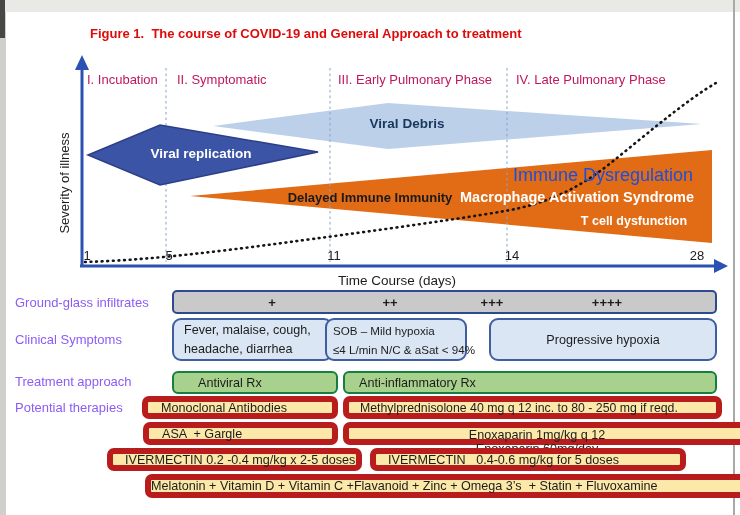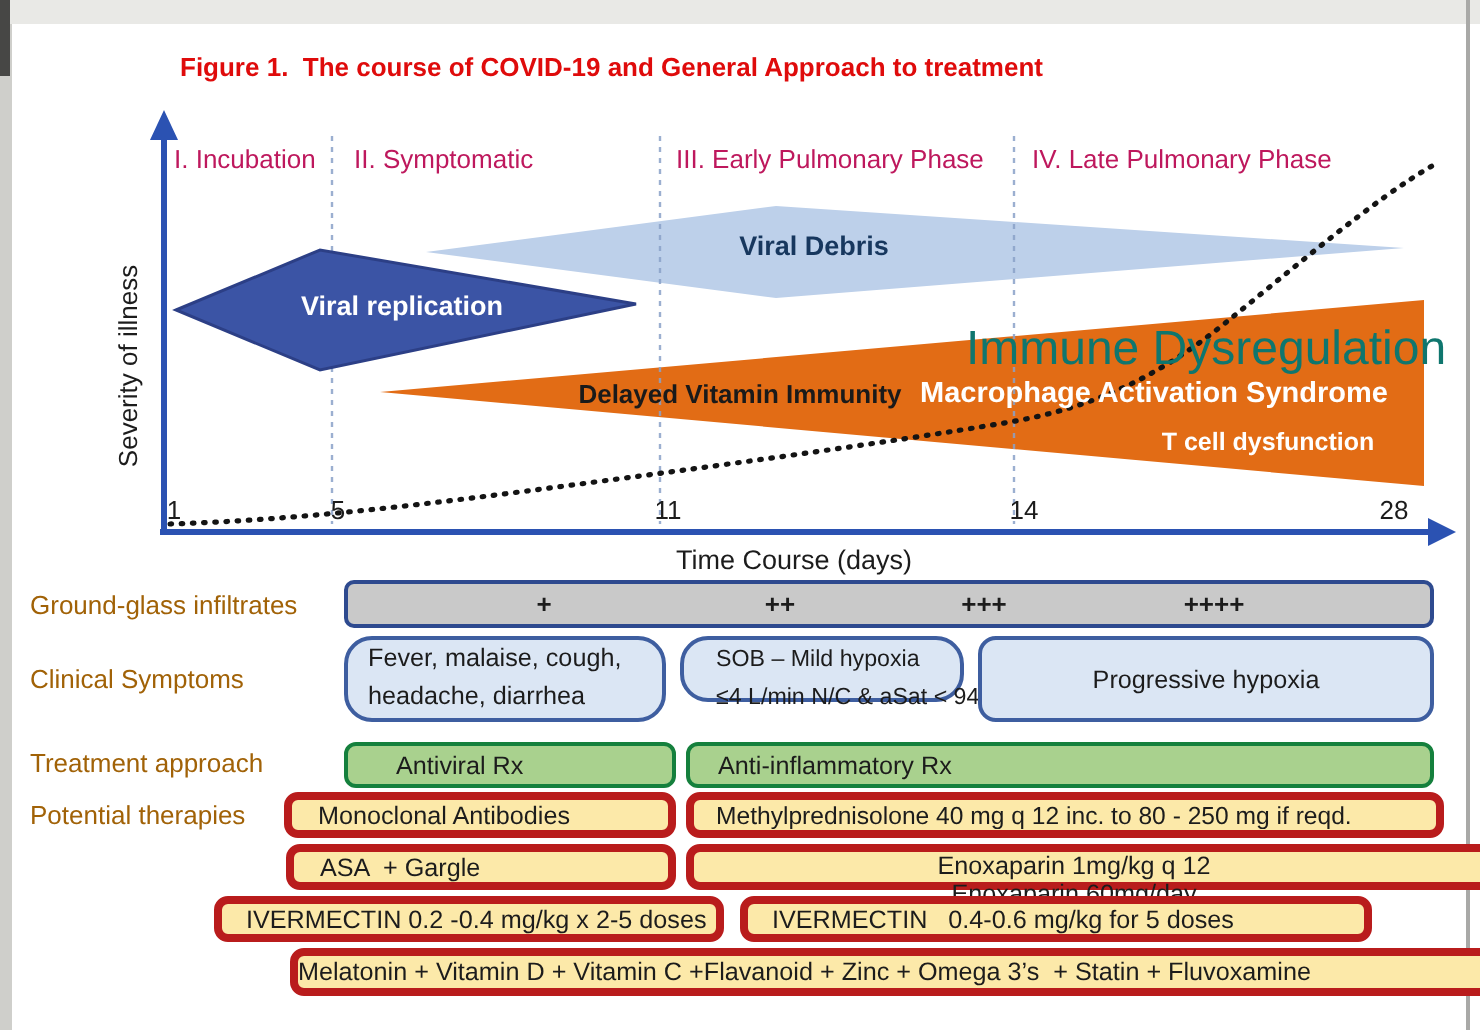--- a/index.html
+++ b/index.html
@@ -11,28 +11,28 @@
   .topstrip{left:0;top:0;width:740px;height:12px;background:#e9e9e6;}
   .leftstrip{left:0;top:12px;width:6px;height:503px;background:#cfcfcb;}
   .tlcorner{left:0;top:0;width:5px;height:38px;background:#474745;}
   .rightline{left:733px;top:0;width:2px;height:515px;background:#a9a9a7;}
   .title{left:90px;top:26px;font-size:13px;font-weight:bold;color:#df0b0b;white-space:pre;text-align:right;}
   svg.layer{position:absolute;left:0;top:0;}
   
   .c{transform:translate(-50%,-50%);white-space:pre;}
   .phase{top:72px;font-size:13px;color:#be185d;white-space:pre;}
   .tick{top:255px;font-size:13px;color:#1c1c1c;}
-  .rowlabel{left:15px;font-size:13px;color:#a16207;white-space:pre;}
+  .rowlabel{left:15px;font-size:13px;color:#8b5cf6;white-space:pre;}
   .box{position:absolute;box-sizing:border-box;display:flex;align-items:center;font-size:12.6px;}
   .graybar{background:#c9c9c9;border:2px solid #2e4a8f;border-radius:5px;}
   .graybar span{position:absolute;top:50%;transform:translate(-50%,-50%);font-weight:600;font-size:13px;}
   .bluebox{background:#dbe6f4;border:2px solid #3e5ea0;border-radius:9px;}
   .greenbox{background:#a9d18e;border:2px solid #15803d;border-radius:6px;}
-  .yellowbox{background:#fce9a9;border:4px solid #b91c1c;border-radius:7px;}
-  .lines{display:flex;flex-direction:column;line-height:19px;border-radius:14px;}
+  .yellowbox{background:#fce9a9;border:6px solid #b91c1c;border-radius:7px;}
+  .lines{display:flex;flex-direction:column;justify-content:center;line-height:19px;}
 </style>
 </head>
 <body>
 
 <div class="stage">
 
   <div class="abs topstrip"></div>
   <div class="abs leftstrip"></div>
   <div class="abs tlcorner"></div>
   <div class="abs rightline"></div>
@@ -63,22 +63,22 @@
     <path d="M85,262 C150,260 215,252 290,242 C350,234 440,222 505,211 C545,204 577,190 612,162 C648,133 688,99 716,83" fill="none" stroke="#141414" stroke-width="2.6" stroke-dasharray="0.8 4.8" stroke-linecap="round"></path>
   </svg>
 
   <div class="abs phase" style="left:87px">I. Incubation</div>
   <div class="abs phase" style="left:177px">II. Symptomatic</div>
   <div class="abs phase" style="left:338px">III. Early Pulmonary Phase</div>
   <div class="abs phase" style="left:516px">IV. Late Pulmonary Phase</div>
 
   <div class="abs c" style="left:201px;top:153px;font-size:13.5px;font-weight:bold;color:#ffffff;">Viral replication</div>
   <div class="abs c" style="left:407px;top:123px;font-size:13.5px;font-weight:bold;color:#17375e;">Viral Debris</div>
-  <div class="abs c" style="left:370px;top:197px;font-size:13px;font-weight:600;color:#1a1a1a;">Delayed Vitamin Immunity</div>
-  <div class="abs c" style="left:603px;top:175px;font-size:24px;color:#0f766e;text-align:center;">Immune Dysregulation</div>
+  <div class="abs c" style="left:370px;top:197px;font-size:13px;font-weight:600;color:#1a1a1a;">Delayed Immune Immunity</div>
+  <div class="abs c" style="left:603px;top:175px;font-size:18px;color:#1d4ed8;text-align:center;">Immune Dysregulation</div>
   <div class="abs c" style="left:577px;top:197px;font-size:14.5px;font-weight:bold;color:#ffffff;">Macrophage Activation Syndrome</div>
   <div class="abs c" style="left:634px;top:221px;font-size:12.5px;font-weight:bold;color:#ffffff;">T cell dysfunction</div>
 
   <div class="abs c" style="left:64px;top:183px;font-size:13px;transform:translate(-50%,-50%) rotate(-90deg);">Severity of illness</div>
   <div class="abs c tick" style="left:87px;">1</div>
   <div class="abs c tick" style="left:169px;">5</div>
   <div class="abs c tick" style="left:334px;">11</div>
   <div class="abs c tick" style="left:512px;">14</div>
   <div class="abs c tick" style="left:697px;">28</div>
   <div class="abs c" style="left:397px;top:280px;font-size:13.5px;">Time Course (days)</div>
@@ -92,21 +92,21 @@
     <span style="left:98px">+</span>
     <span style="left:216px">++</span>
     <span style="left:318px">+++</span>
     <span style="left:433px">++++</span>
   </div>
 
   <div class="box bluebox lines" style="left:172px;top:318px;width:161px;height:43px;padding-left:10px;align-items:flex-start;">
     <div class="pre">Fever, malaise, cough,</div>
     <div class="pre">headache, diarrhea</div>
   </div>
-  <div class="box bluebox lines" style="left:340px;top:318px;width:142px;height:33px;padding-left:16px;align-items:flex-start;font-size:11.6px;">
+  <div class="box bluebox lines" style="left:325px;top:318px;width:142px;height:43px;padding-left:6px;align-items:flex-start;font-size:11.6px;">
     <div class="pre">SOB – Mild hypoxia</div>
     <div class="pre">≤4 L/min N/C &amp; aSat &lt; 94%</div>
   </div>
   <div class="box bluebox" style="left:489px;top:318px;width:228px;height:43px;justify-content:center;">
     <span class="pre">Progressive hypoxia</span>
   </div>
 
   <div class="box greenbox" style="left:172px;top:371px;width:166px;height:23px;padding-left:24px;">
     <span class="pre">Antiviral Rx</span>
   </div>

